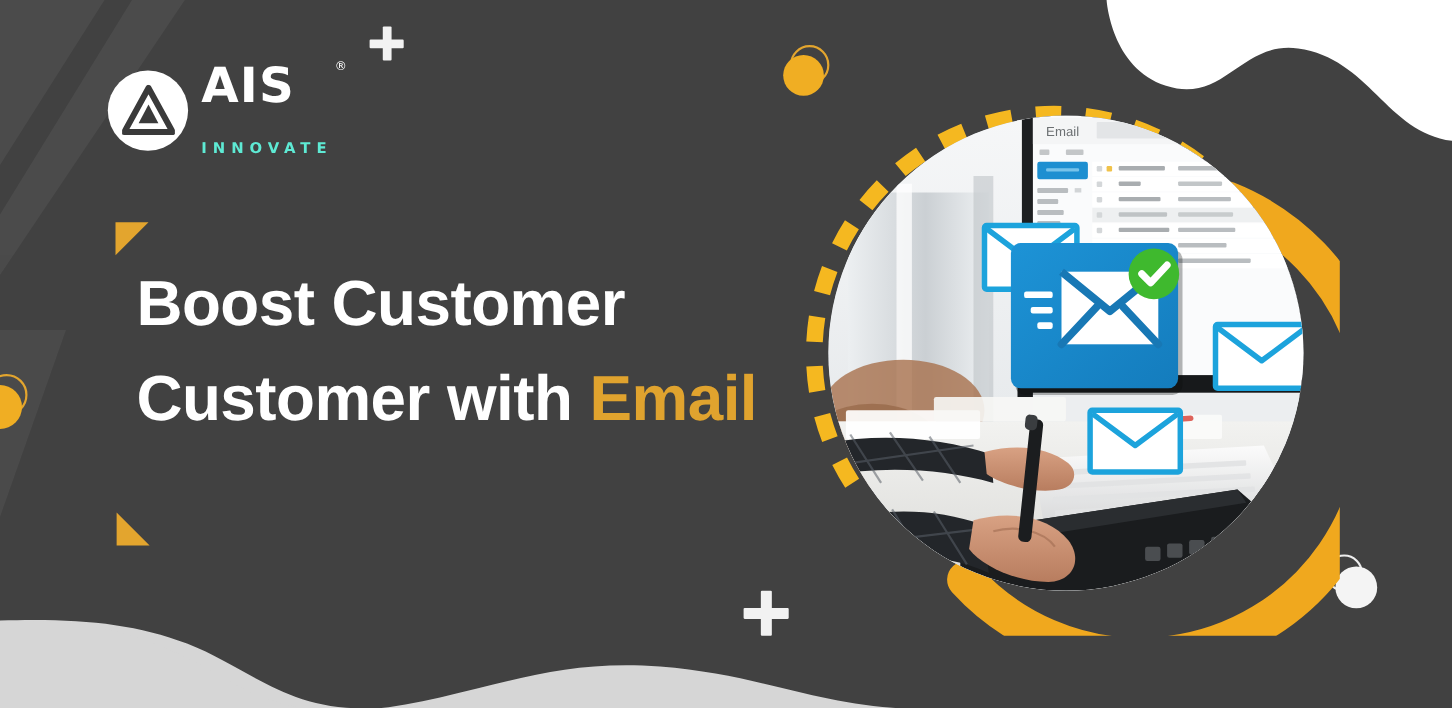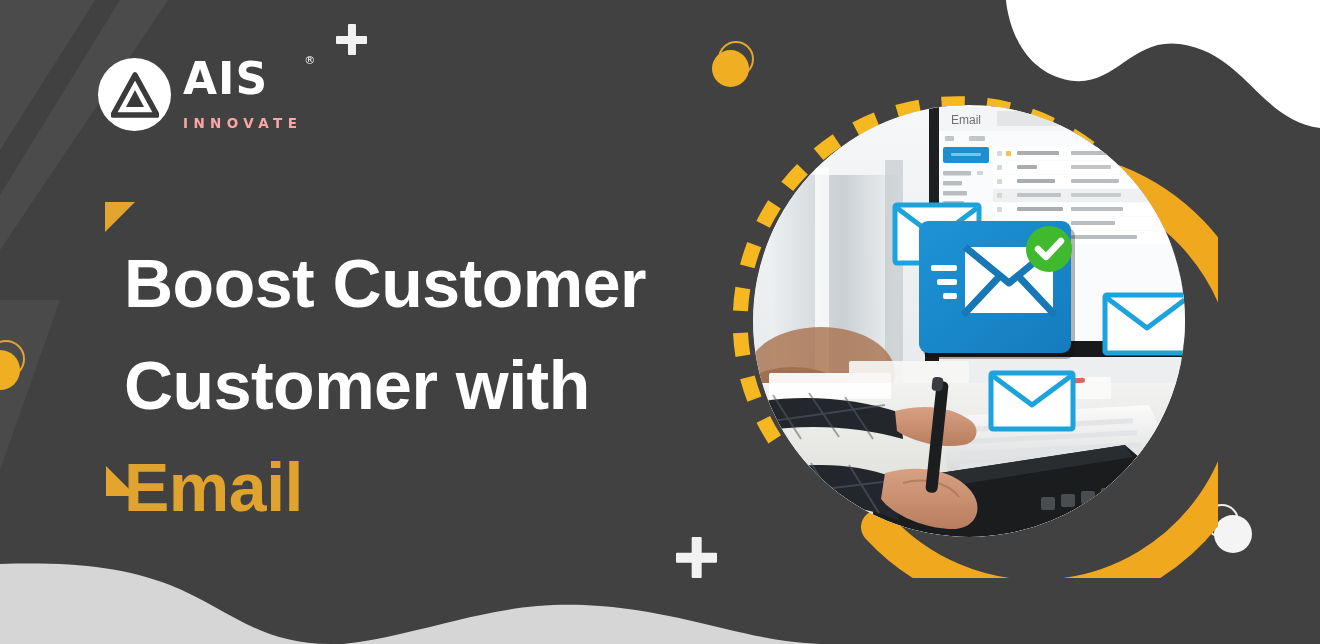--- a/index.html
+++ b/index.html
@@ -21,48 +21,48 @@
   .logo {
     position:absolute; left:98px; top:58px;
     display:flex; align-items:center; gap:12px;
   }
   .logo-mark {
     width:73px; height:73px; border-radius:50%;
     background:#ffffff;
     display:flex; align-items:center; justify-content:center;
     flex:0 0 auto;
   }
-  .logo-text { display:flex; flex-direction:column; justify-content:flex-start; }
+  .logo-text { display:flex; flex-direction:column; justify-content:flex-start;gap:24px; }
   .logo-word {
     position:relative;
     color:#ffffff;
     font-size:44px;
     font-weight:bold;
     letter-spacing:1px;
     line-height:0.95;
     font-family:"DejaVu Sans", sans-serif;
   }
   .logo-reg {
     position:absolute; top:-2px; right:-13px;
     font-size:11px; font-weight:normal; letter-spacing:0;
   }
   .logo-sub {
-    color:#fca5a5;
+    color:#5eead4;
     font-size:13.5px;
     font-weight:bold;
     letter-spacing:5.4px;
-    margin-top:15px;
+    margin-top:3px;
     font-family:"DejaVu Sans", sans-serif;
   }
 
   
   .headline {
     position:absolute; left:124px; top:232px;
     width:600px;
-    font-size:68px;
+    font-size:58px;
     font-weight:bold;
     line-height:1.50;
     color:#ffffff;
     letter-spacing:-0.5px;
   }
   .headline .accent { color:#E0A32E; }
 
   
   .tri { position:absolute; width:0; height:0; }
   .tri-top {

